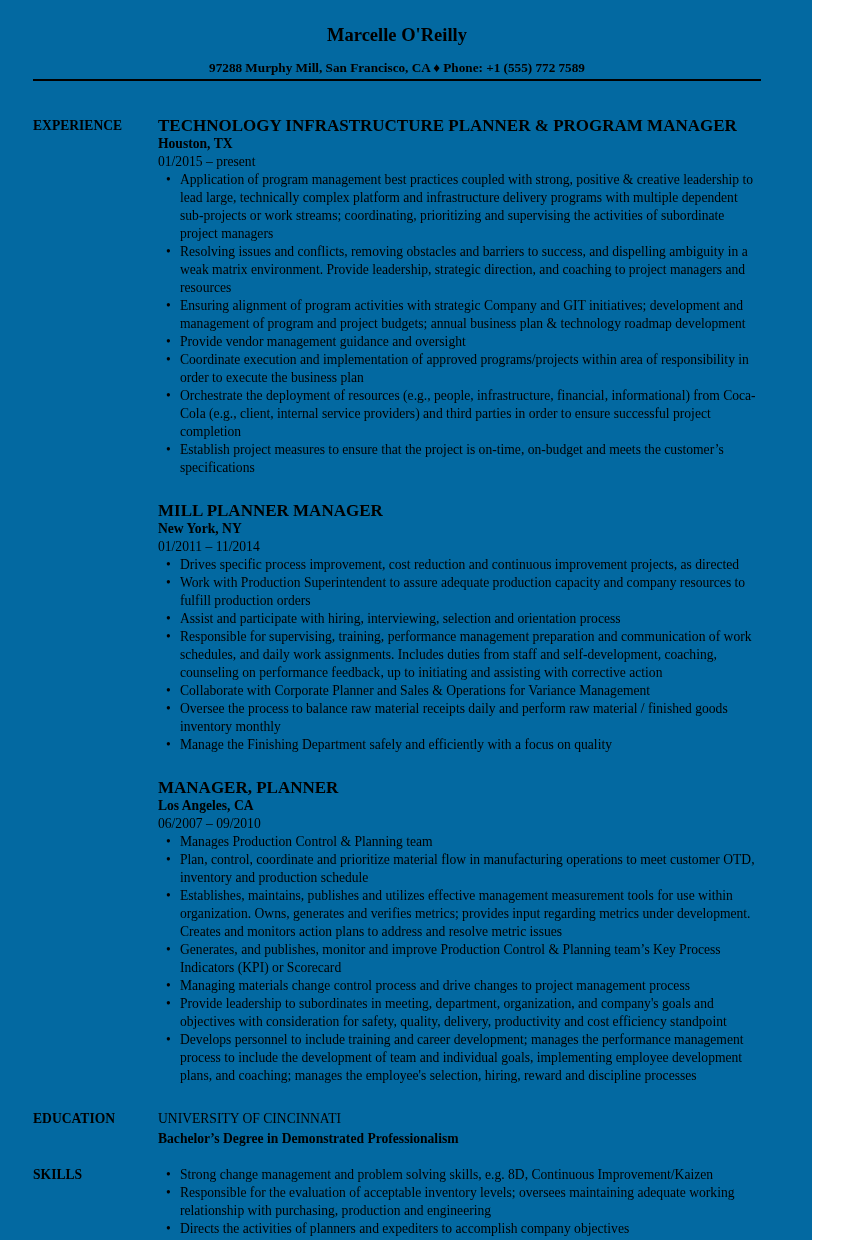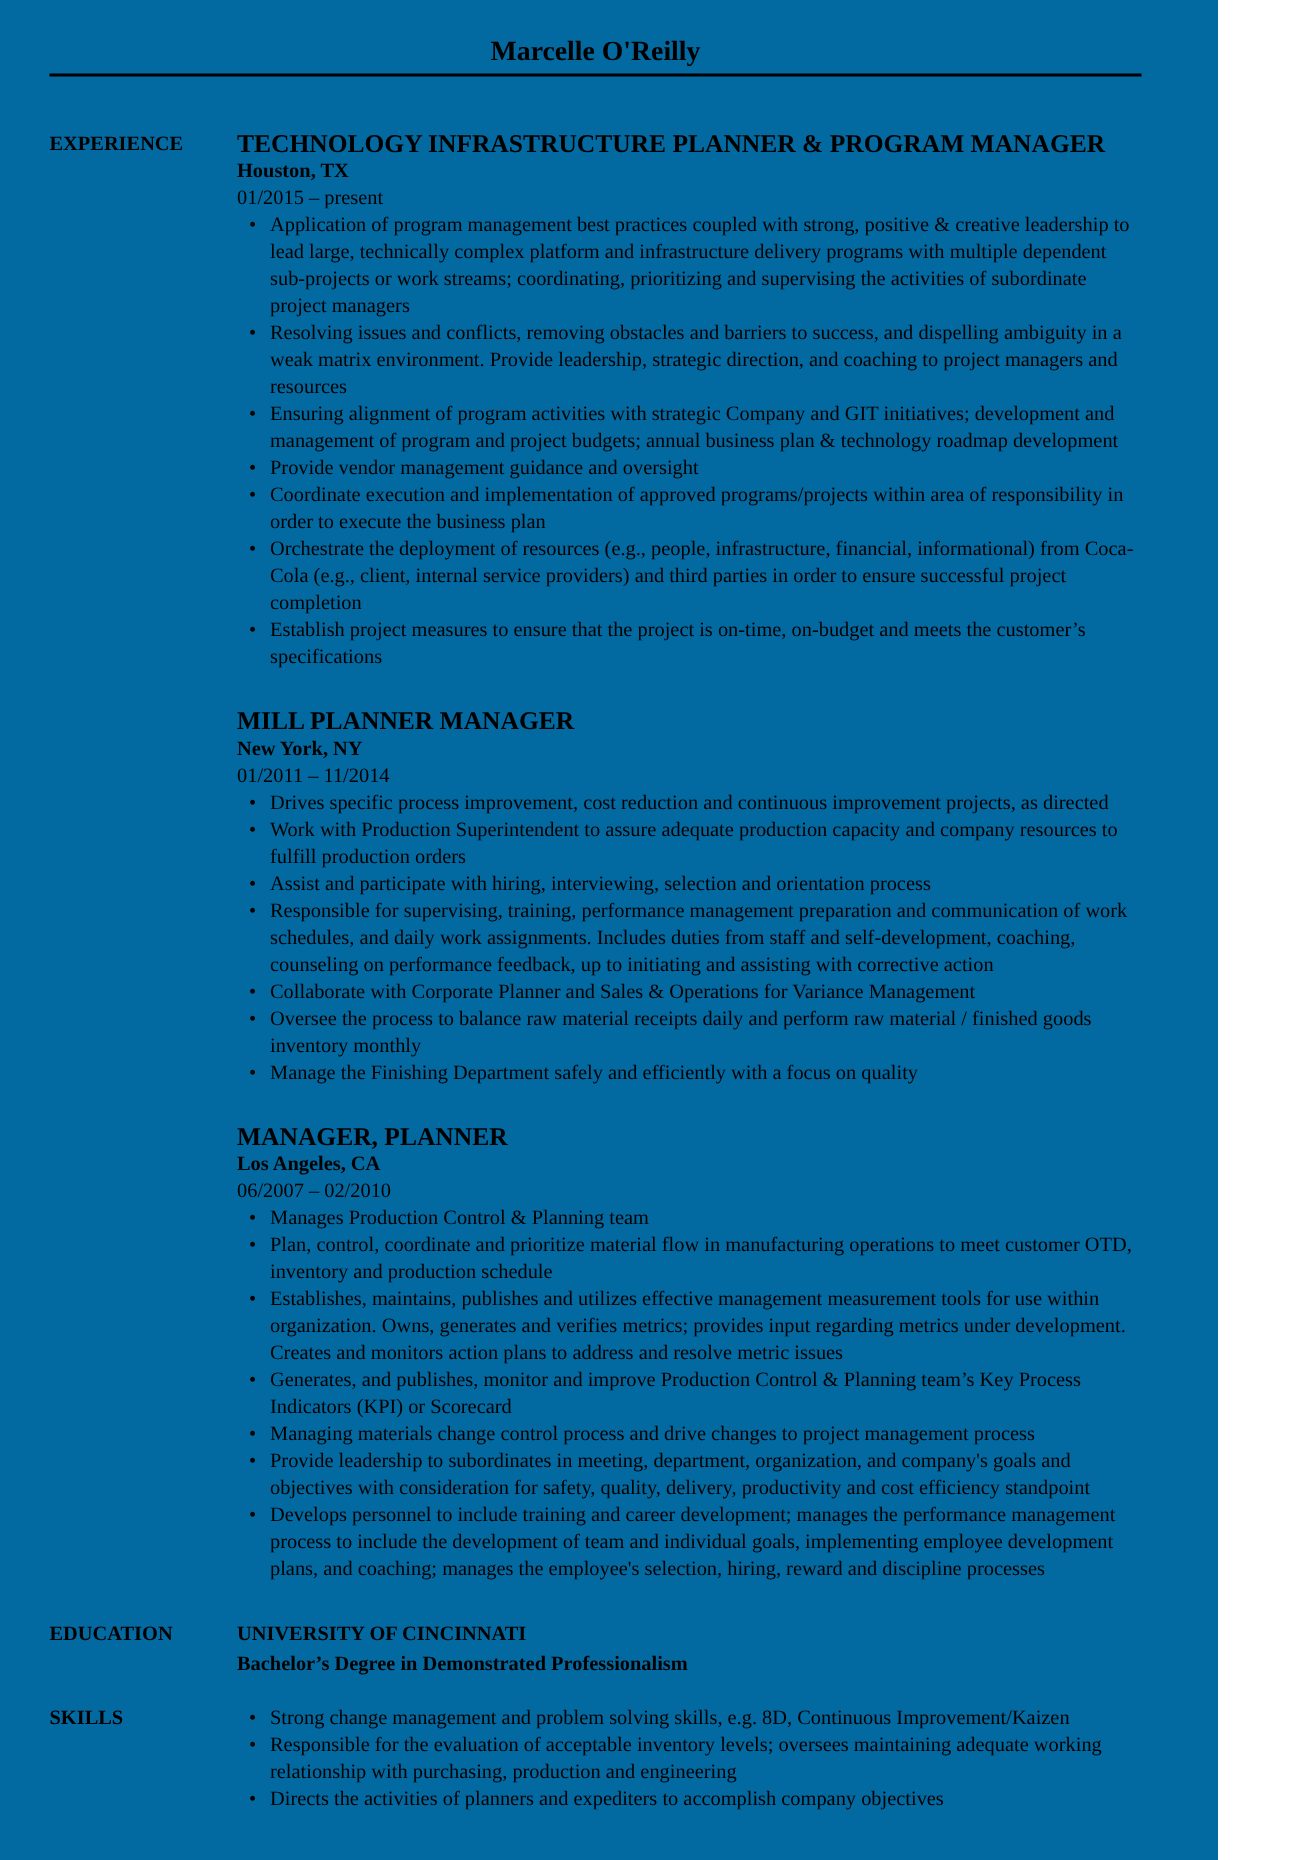--- a/index.html
+++ b/index.html
@@ -64,30 +64,31 @@
   .bullets li {
     position: relative;
     padding-left: 22px;
   }
   .bullets li::before {
     content: "\2022";
     position: absolute;
     left: 8px;
     top: 0;
   }
-  .school { font-weight: 700; }
+  .school { font-weight: 400; }
   .degree { font-weight: 700; margin-top: 2px; }
 </style>
 </head>
 <body>
 
 <div class="page">
 
   <div class="header">
     <div class="name">Marcelle O'Reilly</div>
+    <div class="contact">97288 Murphy Mill, San Francisco, CA ♦ Phone: +1 (555) 772 7589</div>
   </div>
 
   <div class="row row-experience">
     <div class="label">EXPERIENCE</div>
     <div class="content">
 
       <div class="job">
         <h2 class="job-title">TECHNOLOGY INFRASTRUCTURE PLANNER &amp; PROGRAM MANAGER</h2>
         <div class="job-location">Houston, TX</div>
         <div class="job-dates">01/2015 – present</div>
@@ -113,21 +114,21 @@
           <li>Responsible for supervising, training, performance management preparation and communication of work schedules, and daily work assignments. Includes duties from staff and self-development, coaching, counseling on performance feedback, up to initiating and assisting with corrective action</li>
           <li>Collaborate with Corporate Planner and Sales &amp; Operations for Variance Management</li>
           <li>Oversee the process to balance raw material receipts daily and perform raw material / finished goods inventory monthly</li>
           <li>Manage the Finishing Department safely and efficiently with a focus on quality</li>
         </ul>
       </div>
 
       <div class="job">
         <h2 class="job-title">MANAGER, PLANNER</h2>
         <div class="job-location">Los Angeles, CA</div>
-        <div class="job-dates">06/2007 – 02/2010</div>
+        <div class="job-dates">06/2007 – 09/2010</div>
         <ul class="bullets">
           <li>Manages Production Control &amp; Planning team</li>
           <li>Plan, control, coordinate and prioritize material flow in manufacturing operations to meet customer OTD, inventory and production schedule</li>
           <li>Establishes, maintains, publishes and utilizes effective management measurement tools for use within organization. Owns, generates and verifies metrics; provides input regarding metrics under development. Creates and monitors action plans to address and resolve metric issues</li>
           <li>Generates, and publishes, monitor and improve Production Control &amp; Planning team’s Key Process Indicators (KPI) or Scorecard</li>
           <li>Managing materials change control process and drive changes to project management process</li>
           <li>Provide leadership to subordinates in meeting, department, organization, and company's goals and objectives with consideration for safety, quality, delivery, productivity and cost efficiency standpoint</li>
           <li>Develops personnel to include training and career development; manages the performance management process to include the development of team and individual goals, implementing employee development plans, and coaching; manages the employee's selection, hiring, reward and discipline processes</li>
         </ul>
       </div>

